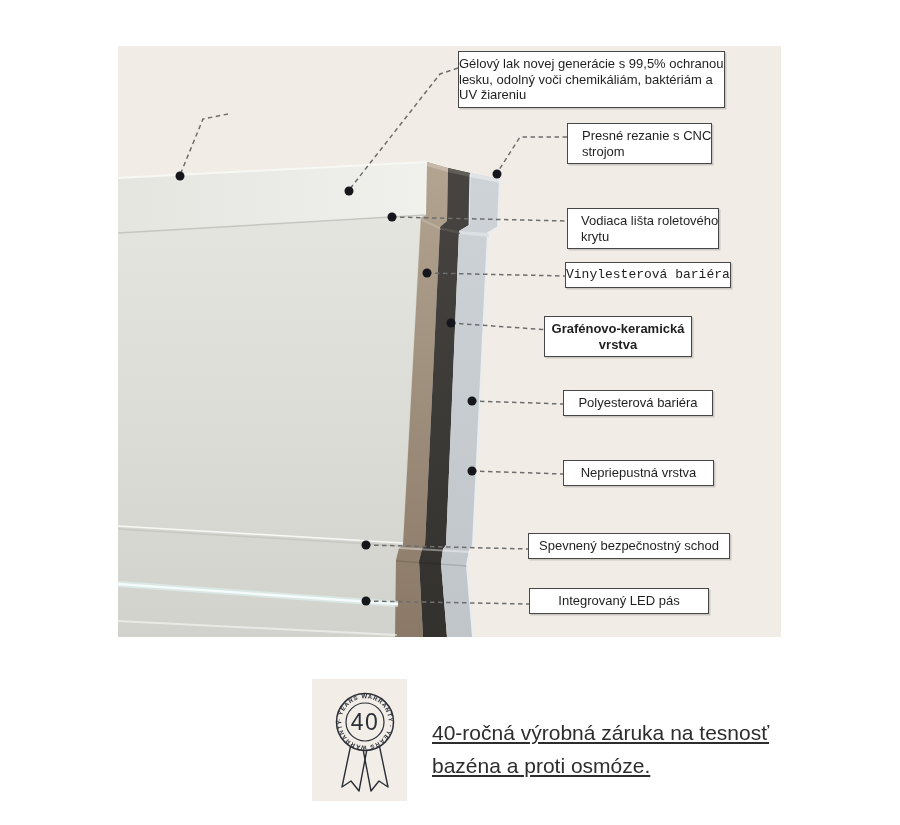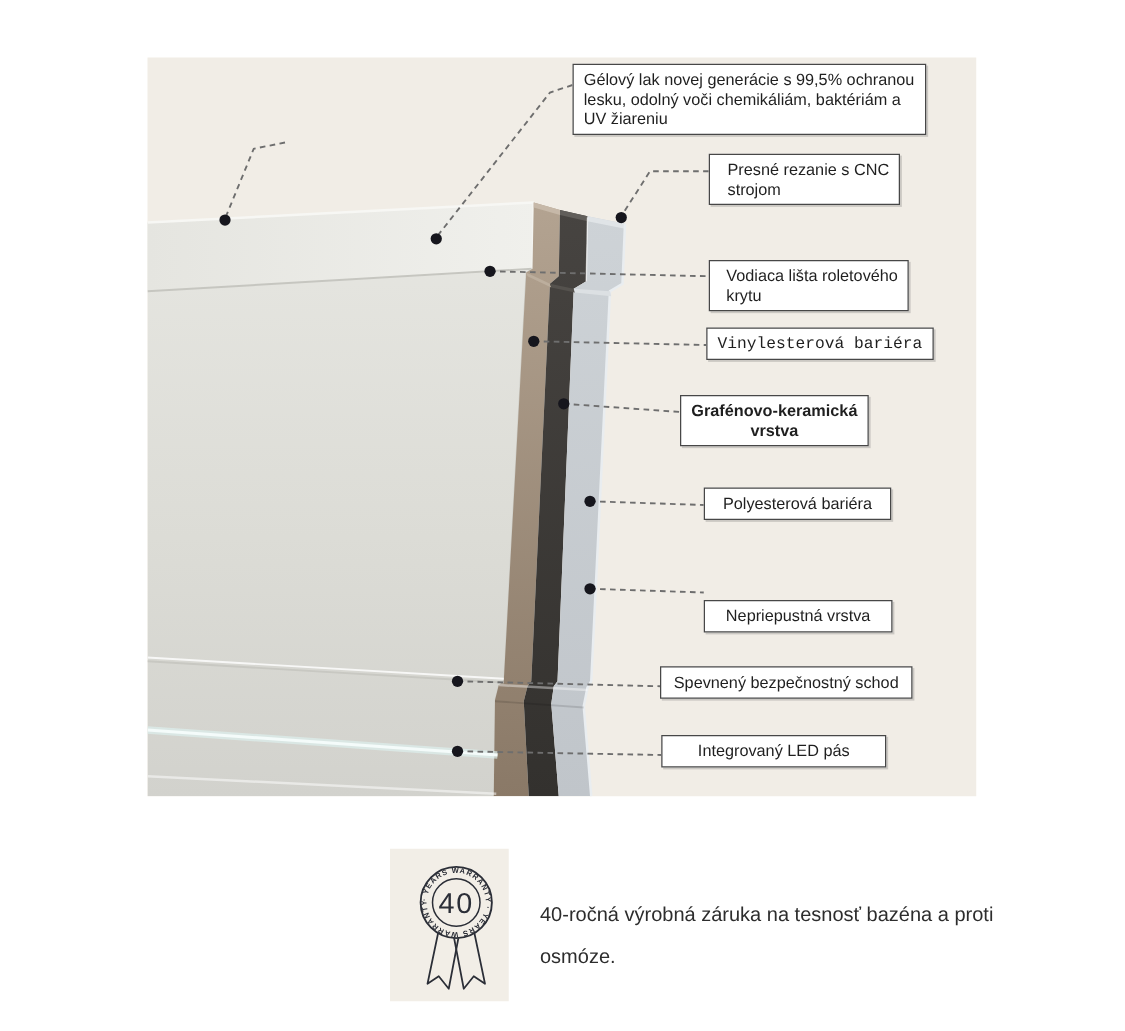--- a/index.html
+++ b/index.html
@@ -11,31 +11,31 @@
   .diagram{
     position:absolute;left:118px;top:46px;width:663px;height:591px;
     background:#f1ede6;
   }
   .art{position:absolute;left:0;top:0;}
   .callout{
     position:absolute;box-sizing:border-box;
     background:#ffffff;border:1.5px solid #474747;
     box-shadow:1.5px 1.5px 0 rgba(90,90,90,.25);
     font-size:13px;line-height:15.5px;color:#1f1f1f;
-    padding:4px 8px;white-space:pre-line;z-index:2;
+    padding:4px 0;white-space:pre-line;z-index:2;
   }
   .callout.center{text-align:center;}
   .callout.pad{padding:4px 10px;}
   .badge-card{
     position:absolute;left:312px;top:679px;width:95px;height:122px;
     background:#f2eee7;
   }
   .warranty-caption{
     position:absolute;left:432px;top:716px;width:392px;
-    font-size:16px;line-height:33px;color:#2d2d2d;
+    font-size:21px;line-height:33px;color:#2d2d2d;text-decoration:underline;
   }
 </style>
 </head>
 <body>
 
 <div class="diagram">
 
   <svg class="art" width="663" height="591" viewBox="0 0 663 591">
     <defs>
       <linearGradient id="whiteGrad" x1="0" y1="130" x2="0" y2="591" gradientUnits="userSpaceOnUse">
@@ -142,21 +142,21 @@
   <div class="callout" style="left:449px;top:162px;min-width:144px;padding-left:13px;">Vodiaca lišta roletového
 krytu</div>
 
   <div class="callout center" style="left:447px;top:216px;min-width:146px;font-family:Liberation Mono, monospace;">Vinylesterová bariéra</div>
 
   <div class="callout center" style="left:426px;top:270px;min-width:148px;font-weight:bold;">Grafénovo-keramická
 vrstva</div>
 
   <div class="callout center" style="left:445px;top:344px;min-width:150px;">Polyesterová bariéra</div>
 
-  <div class="callout center" style="left:445px;top:434px;min-width:151px;">Nepriepustná vrstva</div>
+  <div class="callout center" style="left:445px;top:414px;min-width:151px;">Nepriepustná vrstva</div>
 
   <div class="callout center pad" style="left:410px;top:487px;min-width:180px;">Spevnený bezpečnostný schod</div>
 
   <div class="callout center pad" style="left:411px;top:542px;min-width:180px;">Integrovaný LED pás</div>
 </div>
 
 <div class="badge-card">
   <svg width="95" height="122" viewBox="0 0 95 122">
     <defs>
       <path id="ringPath" d="M 29.3,43 A 23.7,23.7 0 1 1 76.7,43 A 23.7,23.7 0 1 1 29.3,43"></path>

